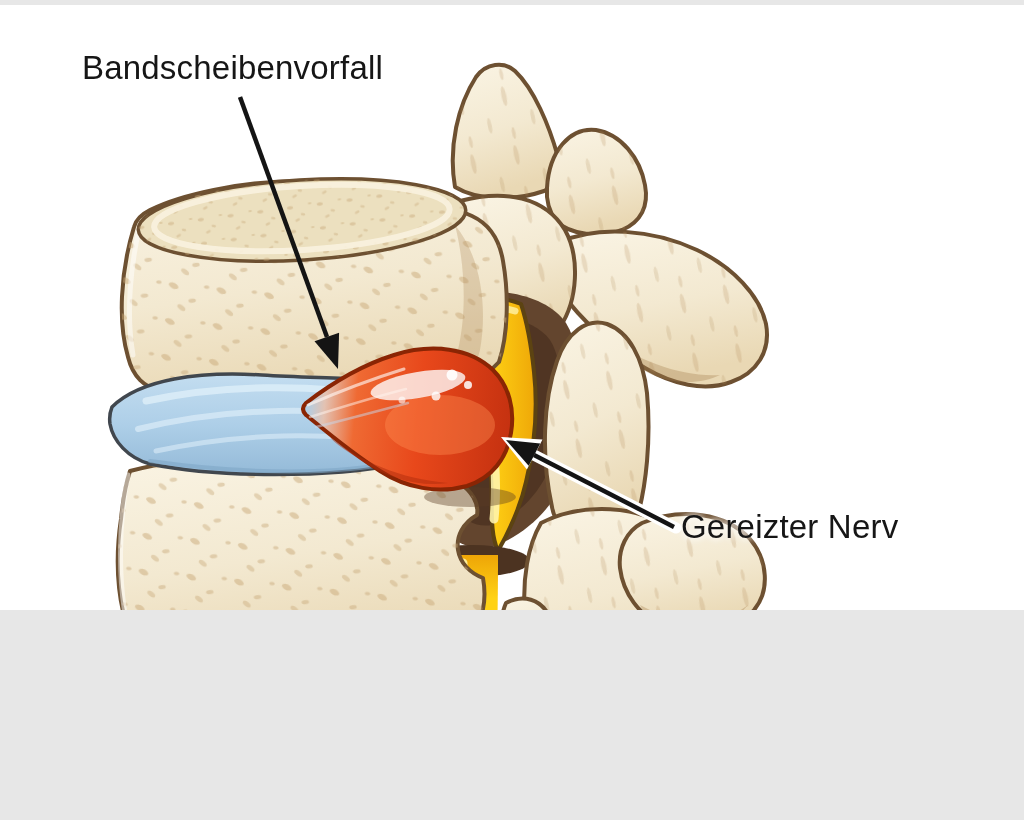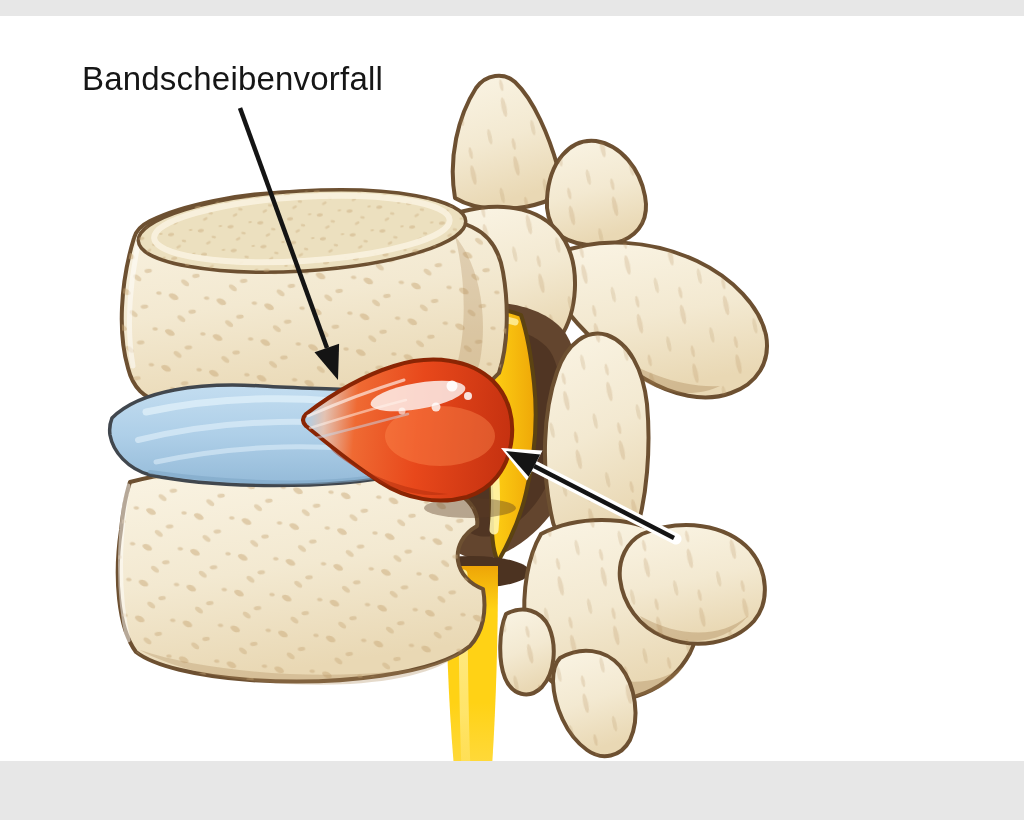--- a/index.html
+++ b/index.html
@@ -20,22 +20,22 @@
     --c-nerve-shadow:#eda306;
     --c-nerve-highlight:#fff4ac;
     --c-nerve-outline:#5c4312;
     --c-foramen-shadow:#63452e;
     --c-label-text:#161616;
     --c-arrow:#141414;
   }
   html,body{margin:0;padding:0;background:#e7e7e7;}
   .stage{
     position:relative;
-    width:1024px;height:745px;
-    margin:16px auto;
+    width:1024px;height:605px;
+    margin:5px auto;
     background:var(--c-background);
     overflow:hidden;
     font-family:"Liberation Sans", sans-serif;
   }
   .stage svg{position:absolute;left:0;top:0;}
   .fig-label{
     position:absolute;
     color:var(--c-label-text);
     font-size:33px;
     letter-spacing:0.2px;
@@ -239,14 +239,15 @@
   </g>
   <g>
     <line x1="676" y1="523" x2="532" y2="449" stroke="#ffffff" stroke-width="11" stroke-linecap="round"></line>
     <polygon points="501,432 542.5,434.4 526.9,464.6" fill="#ffffff"></polygon>
     <line x1="674" y1="522" x2="534" y2="450" style="stroke:var(--c-arrow)" stroke-width="4.5"></line>
     <polygon points="506,435 540.2,438.6 528.7,460.8" style="fill:var(--c-arrow)"></polygon>
   </g>
 </svg>
 
 <div class="fig-label l1">Bandscheibenvorfall</div>
+<div class="fig-label l2">Gereizter Nerv</div>
 
 </div>
 
 </body></html>

